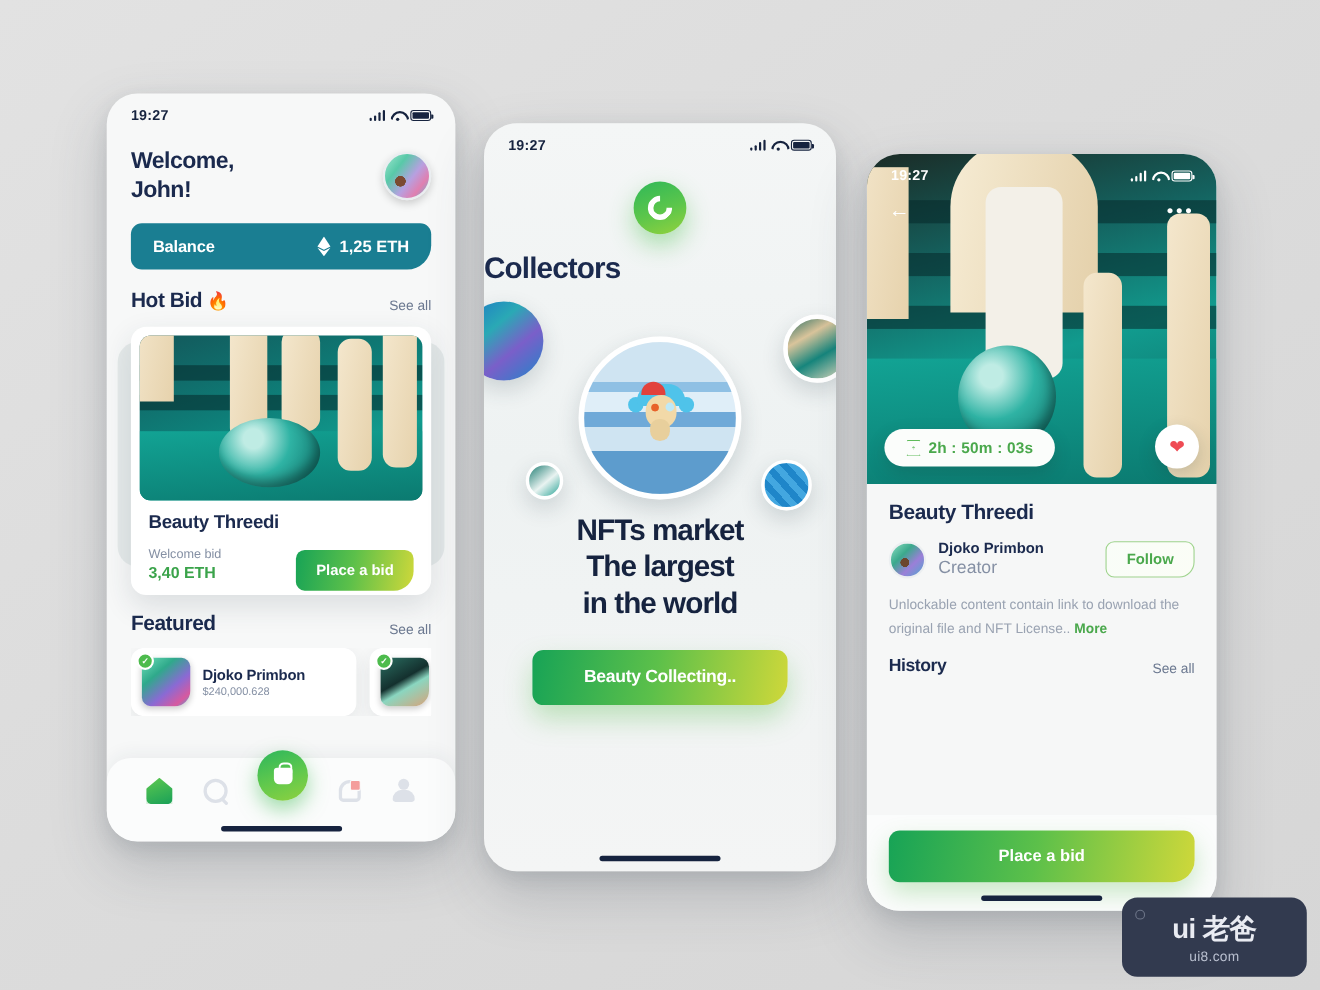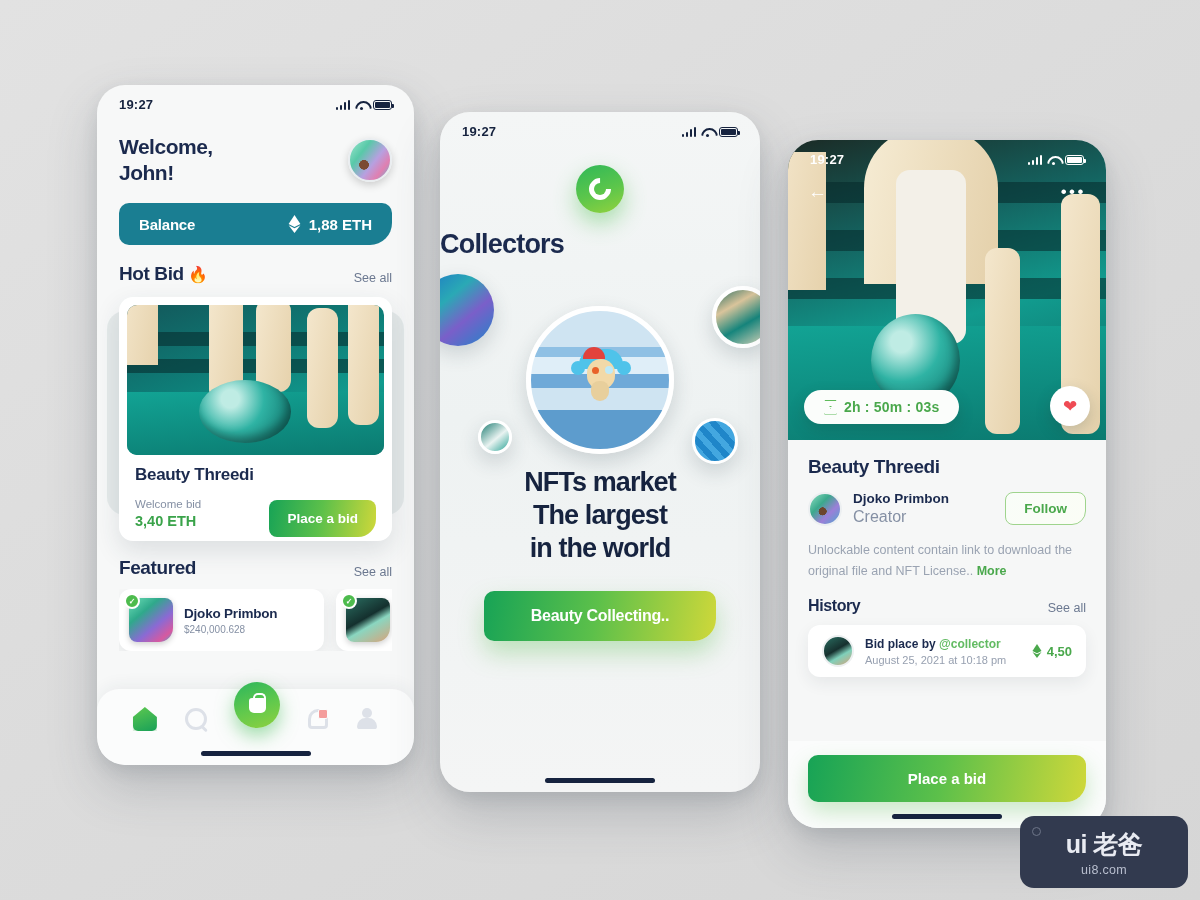--- a/index.html
+++ b/index.html
@@ -362,21 +362,21 @@
         <div class="avatar"></div>
       </div>
 
       <div class="balance-bar">
         <span class="balance-label">Balance</span>
         <span class="balance-val">
           <svg class="eth-svg" width="13" height="18" viewBox="0 0 13 18">
             <path d="M6.5 0 L12.4 9 L6.5 12 L0.6 9 Z" fill="#ffffff"></path>
             <path d="M6.5 13.2 L12.4 10.2 L6.5 18 L0.6 10.2 Z" fill="#ffffff"></path>
           </svg>
-          <span>1,88 ETH</span>
+          <span>1,25 ETH</span>
         </span>
       </div>
 
       <div class="sec-head hotbid-head">
         <span class="sec-title">
           <span>Hot Bid</span>
           <span class="fire">🔥</span>
         </span>
         <span class="see-all">See all</span>
       </div>
@@ -556,36 +556,20 @@
       <div class="p3-desc">
         <span>Unlockable content contain link to download the original file and NFT License..</span>
         <span class="more-link">More</span>
       </div>
 
       <div class="sec-head history-head">
         <span class="sec-title" style="font-size:16px;">History</span>
         <span class="see-all">See all</span>
       </div>
 
-      <div class="hist-row">
-        <div class="hist-av"></div>
-        <div>
-          <div class="hist-t1">
-            <span>Bid place by </span><em>@collector</em>
-          </div>
-          <div class="hist-t2">August 25, 2021 at 10:18 pm</div>
-        </div>
-        <div class="hist-val">
-          <svg width="10" height="14" viewBox="0 0 13 18">
-            <path d="M6.5 0 L12.4 9 L6.5 12 L0.6 9 Z" fill="#4aa84c"></path>
-            <path d="M6.5 13.2 L12.4 10.2 L6.5 18 L0.6 10.2 Z" fill="#4aa84c"></path>
-          </svg>
-          <span>4,50</span>
-        </div>
-      </div>
     </div>
 
     <div class="p3-foot">
       <button class="btn-green place-bid-lg">Place a bid</button>
     </div>
     <div class="home-indicator"></div>
   </div>
 
   <div class="watermark">
     <span class="wm-dot"></span>

